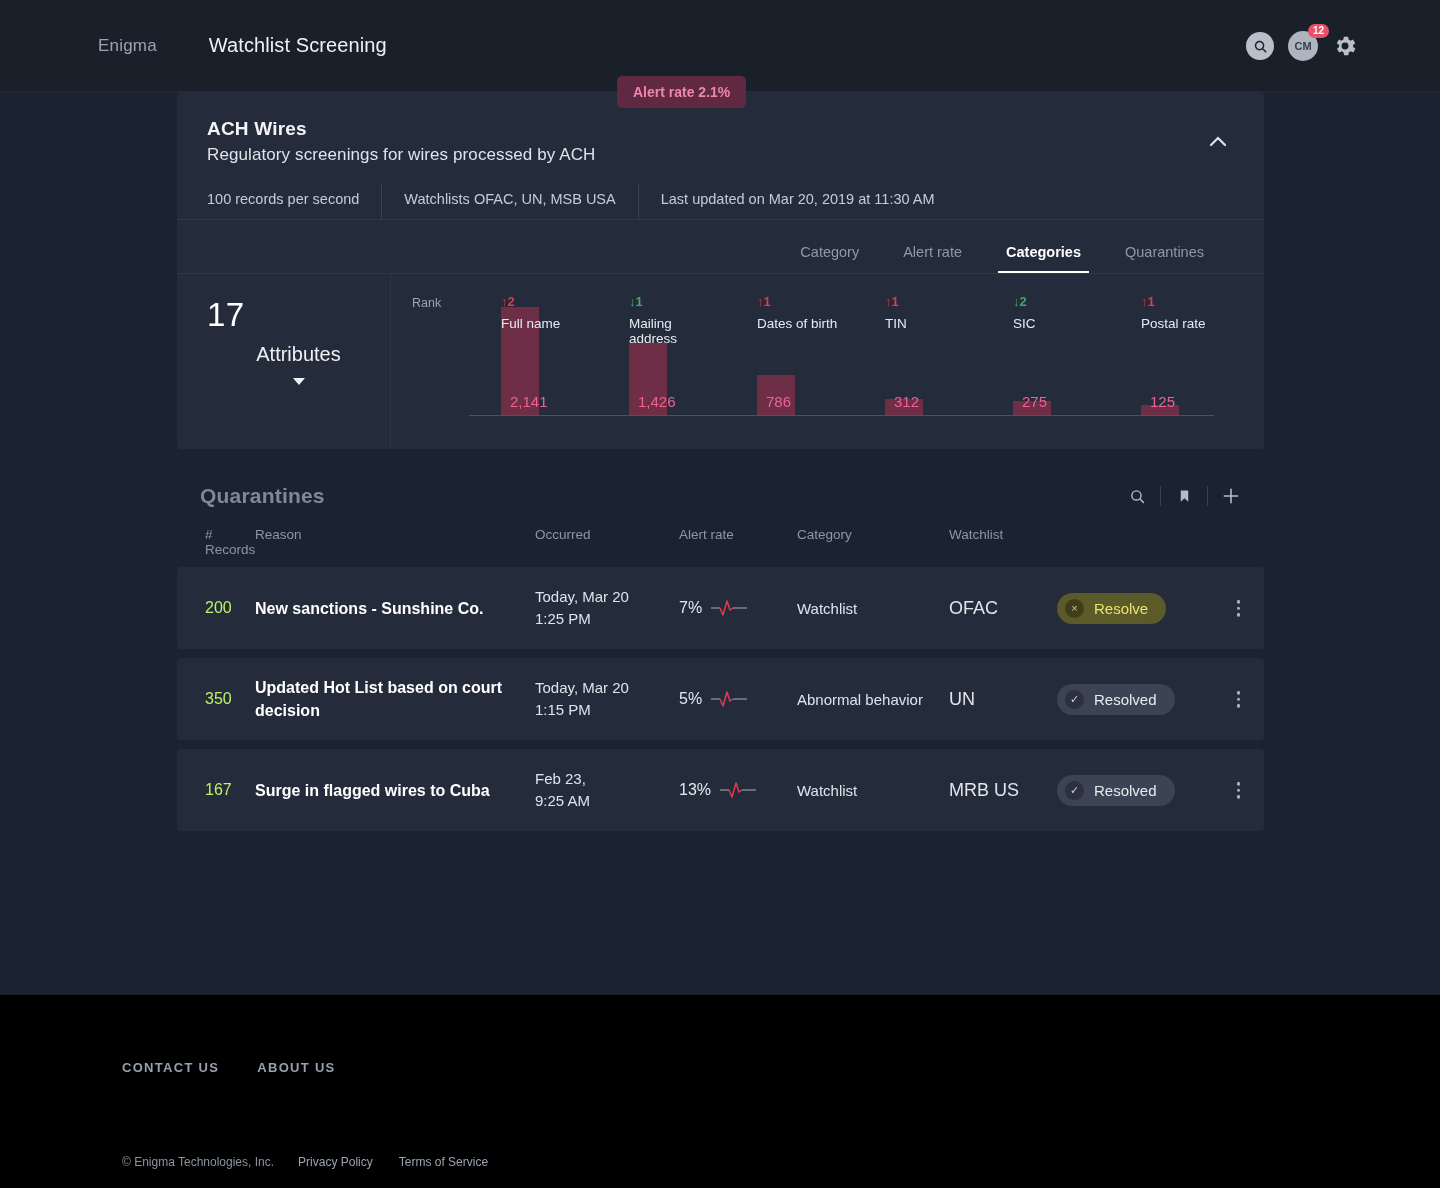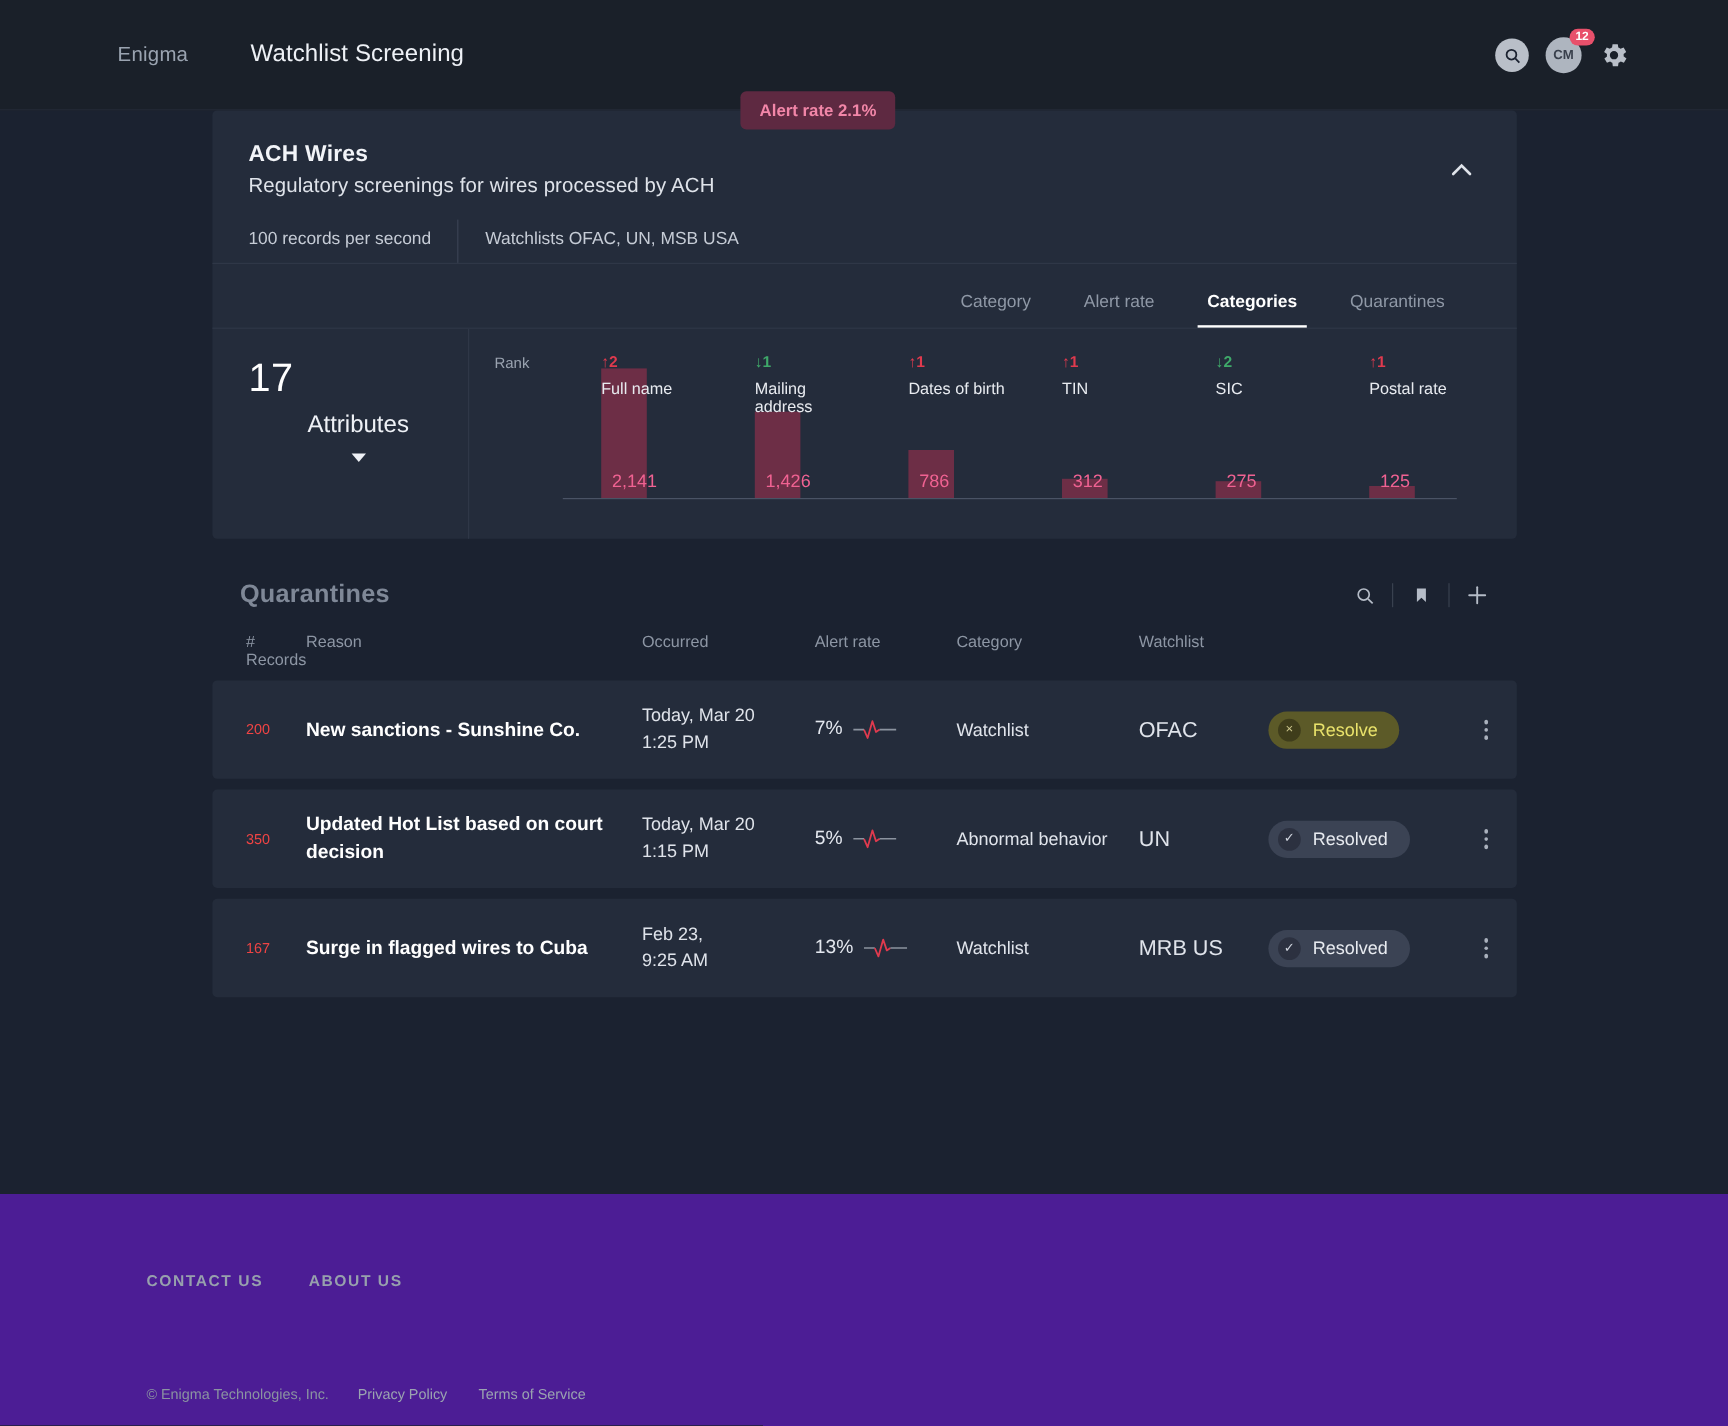--- a/index.html
+++ b/index.html
@@ -155,21 +155,21 @@
   .c4 { width: 118px; }
   .c5 { width: 152px; }
   .c6 { width: 100px; }
   .c7 { flex: 1; }
 
   .q-row {
     display: flex; align-items: center;
     background: #242c3b; border-radius: 4px;
     min-height: 82px; margin-bottom: 9px; position: relative;
   }
-  .r-records { width: 78px; padding-left: 28px; font-size: 12px; color: #ef4444; }
+  .r-records { width: 78px; padding-left: 28px; font-size: 16px; color: #bef264; }
   .r-reason { width: 280px; font-size: 16px; font-weight: bold; color: #fff; line-height: 23px; }
   .r-occurred { width: 144px; font-size: 15px; color: #dfe3ea; line-height: 22px; }
   .r-alert { width: 118px; font-size: 16px; color: #e4e8ef; display: flex; align-items: center; gap: 9px; }
   .r-cat { width: 152px; font-size: 15px; color: #e0e4eb; }
   .r-watch { width: 100px; font-size: 18px; color: #e0e4eb; }
   .r-action { flex: 1; display: flex; align-items: center; justify-content: flex-start; padding-left: 8px; }
 
   .pill {
     display: inline-flex; align-items: center; gap: 10px;
     border-radius: 16px; padding: 6px 18px 6px 8px; font-size: 15px;
@@ -186,21 +186,21 @@
   .pill-resolve .pill-icon { background: #3f3d1b; color: #cfc98e; }
   .kebab {
     position: absolute; right: 24px; top: 50%; transform: translateY(-50%);
     display: flex; flex-direction: column; gap: 3px; cursor: pointer;
   }
   .kebab i { width: 3.5px; height: 3.5px; border-radius: 50%; background: #aab1bd; display: block; }
 
   
   .footer {
     position: absolute; left: 0; bottom: 0; width: 1440px; height: 193px;
-    background: #4c1d95;
+    background: #000000;
   }
   .f-links { position: absolute; left: 122px; top: 65px; display: flex; gap: 38px; }
   .f-link {
     font-size: 13px; letter-spacing: 1.3px; color: #97a0ad; font-weight: bold; cursor: pointer;
   }
   .f-bottom { position: absolute; left: 122px; top: 160px; display: flex; gap: 14px; align-items: baseline; }
   .f-copy { font-size: 12px; color: #8a93a1; }
   .f-small { font-size: 12px; color: #9aa3b0; cursor: pointer; margin-left: 0; }
   .f-small + .f-small { margin-left: 0; }
 </style>
@@ -232,20 +232,21 @@
 <div class="card">
   <div class="card-head">
     <div class="card-title">ACH Wires</div>
     <div class="card-sub">Regulatory screenings for wires processed by ACH</div>
     <svg class="chev" viewBox="0 0 24 24" fill="none" stroke="currentColor" stroke-width="2.2" stroke-linecap="round">
       <polyline points="5,15 12,8 19,15"></polyline>
     </svg>
     <div class="meta-row">
       <div class="meta">100 records per second</div>
       <div class="meta">Watchlists OFAC, UN, MSB USA</div>
+      <div class="meta">Last updated on Mar 20, 2019 at 11:30 AM</div>
     </div>
   </div>
   <div class="card-divider"></div>
 
   <div class="tabs">
     <div class="tab">Category</div>
     <div class="tab">Alert rate</div>
     <div class="tab active">Categories</div>
     <div class="tab">Quarantines</div>
   </div>

